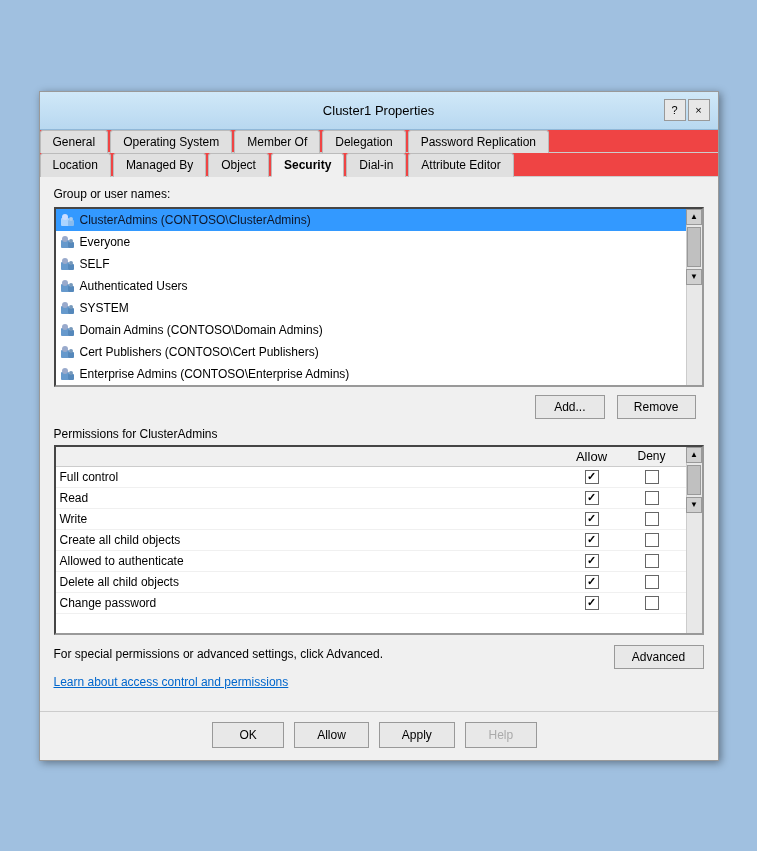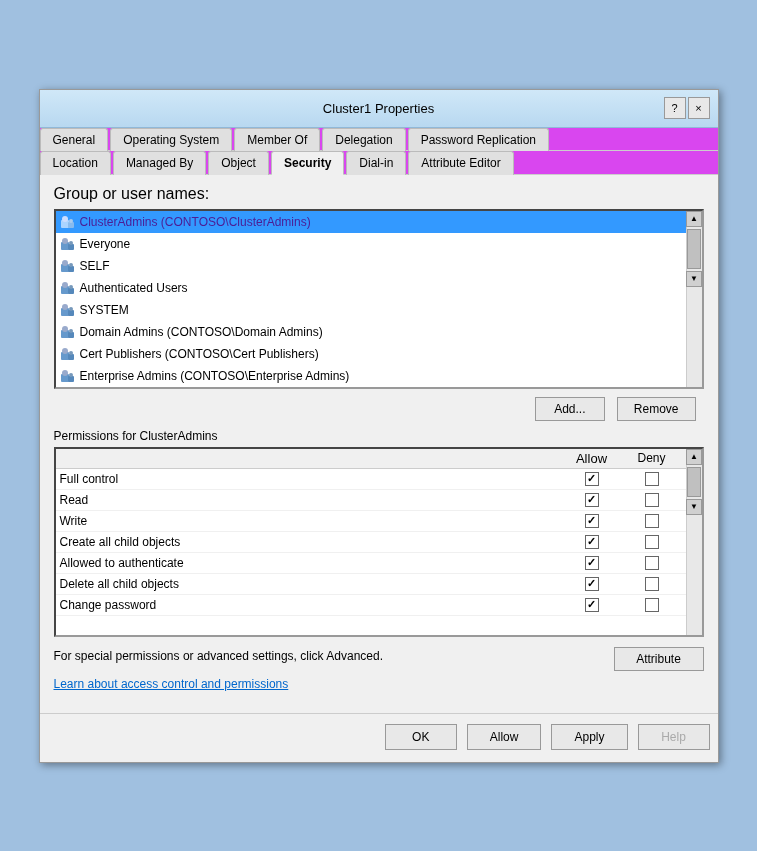--- a/index.html
+++ b/index.html
@@ -46,21 +46,21 @@
       background: #e8e8e8;
       cursor: pointer;
       font-size: 11px;
       display: flex;
       align-items: center;
       justify-content: center;
     }
     .title-btn.close { background: #e8e8e8; }
     .title-btn.help { background: #e8e8e8; }
     .tabs-row {
-      background: #d946ef;
+      background: #ef4444;
       border-bottom: 1px solid #ccc;
       display: flex;
       flex-wrap: wrap;
       padding: 4px 6px 0 6px;
     }
     .tab {
       padding: 4px 12px;
       border: 1px solid #bbb;
       border-bottom: none;
       margin-right: 2px;
@@ -78,21 +78,21 @@
       z-index: 1;
     }
     .tab-rows {
       padding: 0;
     }
     .content {
       padding: 10px 14px;
       background: #f0f0f0;
     }
     .section-label {
-      font-size: 16px;
+      font-size: 12px;
       margin-bottom: 6px;
       color: #000;
     }
     .user-list-container {
       border: 2px inset #999;
       background: #fff;
       height: 180px;
       overflow: hidden;
       position: relative;
       display: flex;
@@ -103,21 +103,21 @@
     }
     .user-item {
       display: flex;
       align-items: center;
       padding: 3px 4px;
       cursor: pointer;
       font-size: 12px;
     }
     .user-item.selected {
       background: #3399ff;
-      color: #4c1d95;
+      color: #0f172a;
     }
     .user-icon {
       width: 16px;
       height: 16px;
       margin-right: 4px;
       display: inline-block;
       flex-shrink: 0;
     }
     .user-icon svg { width: 16px; height: 16px; }
     .scrollbar-track {
@@ -230,21 +230,21 @@
     .learn-link {
       color: #0066cc;
       text-decoration: underline;
       cursor: pointer;
       font-size: 12px;
       margin: 4px 0 12px 0;
       display: block;
     }
     .footer-buttons {
       display: flex;
-      justify-content: flex-end;
+      justify-content: center;
       gap: 10px;
       padding: 10px 8px 12px 0;
       border-top: 1px solid #ccc;
       background: #f0f0f0;
     }
     .footer-btn {
       padding: 5px 22px;
       border: 1px solid #999;
       background: #e8e8e8;
       cursor: pointer;
@@ -455,21 +455,21 @@
         <div class="scrollbar-track">
           <div class="scrollbar-btn">▲</div>
           <div class="scrollbar-thumb" style="height:30px;"></div>
           <div class="scrollbar-btn">▼</div>
         </div>
       </div>
     </div>
 
     <div class="advanced-row">
       <span class="special-perms">For special permissions or advanced settings, click Advanced.</span>
-      <button class="btn" style="min-width:90px;">Attribute</button>
+      <button class="btn" style="min-width:90px;">Advanced</button>
     </div>
 
     <a class="learn-link">Learn about access control and permissions</a>
 
   </div>
 
   <div class="footer-buttons">
     <button class="footer-btn">OK</button>
     <button class="footer-btn">Allow</button>
     <button class="footer-btn">Apply</button>

